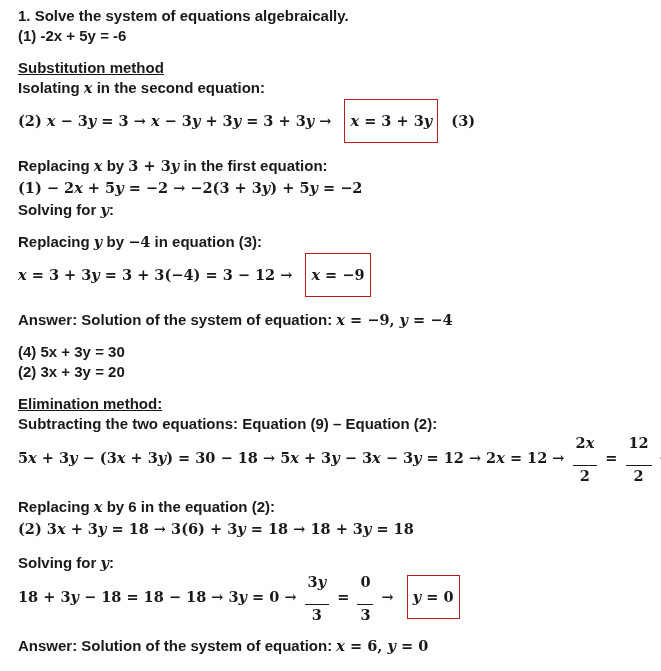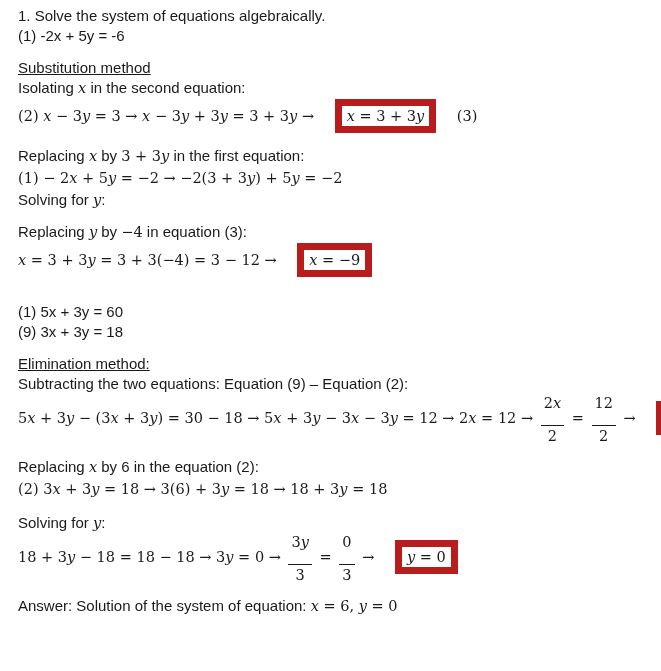--- a/index.html
+++ b/index.html
@@ -7,34 +7,35 @@
     width: 661px; height: 671px;
     background: #ffffff;
     overflow: hidden;
     font-family: "Liberation Sans", sans-serif;
   }
   .page {
     width: 661px; height: 671px;
     padding: 6px 4px 0 18px;
     color: #1a1a1a;
     white-space: nowrap;
+    font-weight: bold;
   }
   .line { min-height: 20px; line-height: 20px; font-size: 15px; }
   .line.heading span { text-decoration: underline; text-align: right; }
   .line.mathline { line-height: 24px; font-size: 15px; }
   .spacer { height: 12px; }
   .text-run { font-family: "Liberation Sans", sans-serif; }
   .math-run, .box-run, .frac { font-family: "DejaVu Serif", serif; font-size: 14.5px; }
   .math-run i, .box-run i, .frac i { font-family: "DejaVu Serif", serif; font-style: italic; }
   .box-run {
     display: inline-block;
-    border: 7px solid #b91c1c;
-    padding: 1px 5px;
+    border: 1px solid #b91c1c;
+    padding: 12px 5px;
     line-height: 18px;
-    margin: 1px 16px;
+    margin: 1px 8px;
   }
   .frac {
     display: inline-block;
     text-align: center;
     vertical-align: middle;
     padding: 0 3px;
   }
   .frac .num {
     display: block;
     border-bottom: 1px solid #1a1a1a;
@@ -59,23 +60,24 @@
       <div class="line proseline"><span class="text-run">Isolating </span><span class="math-run mathify"><i>x</i></span><span class="text-run"> in the second equation:</span></div>
       <div class="line mathline"><span class="math-run mathify">(2) <i>x</i> − 3<i>y</i> = 3 → <i>x</i> − 3<i>y</i> + 3<i>y</i> = 3 + 3<i>y</i> → </span><span class="box-run mathify"><i>x</i> = 3 + 3<i>y</i></span><span class="math-run mathify"> (3)</span></div>
       <div class="spacer"></div>
       <div class="line proseline"><span class="text-run">Replacing </span><span class="math-run mathify"><i>x</i></span><span class="text-run"> by </span><span class="math-run mathify">3 + 3<i>y</i></span><span class="text-run"> in the first equation:</span></div>
       <div class="line mathline"><span class="math-run mathify">(1) − 2<i>x</i> + 5<i>y</i> = −2 → −2(3 + 3<i>y</i>) + 5<i>y</i> = −2</span></div>
       <div class="line proseline"><span class="text-run">Solving for </span><span class="math-run mathify"><i>y</i></span><span class="text-run">:</span></div>
       <div class="spacer"></div>
       <div class="line proseline"><span class="text-run">Replacing </span><span class="math-run mathify"><i>y</i></span><span class="text-run"> by </span><span class="math-run mathify">−4</span><span class="text-run"> in equation (3):</span></div>
       <div class="line mathline"><span class="math-run mathify"><i>x</i> = 3 + 3<i>y</i> = 3 + 3(−4) = 3 − 12 → </span><span class="box-run mathify"><i>x</i> = −9</span></div>
       <div class="spacer"></div>
+      <div class="line proseline"><span class="text-run">Answer: Solution of the system of equation: </span><span class="math-run mathify"><i>x</i> = −9, <i>y</i> = −4</span></div>
       <div class="spacer"></div>
-      <div class="line proseline"><span class="text-run">(1) 5x + 3y = 60</span></div>
-      <div class="line proseline"><span class="text-run">(9) 3x + 3y = 18</span></div>
+      <div class="line proseline"><span class="text-run">(4) 5x + 3y = 30</span></div>
+      <div class="line proseline"><span class="text-run">(2) 3x + 3y = 20</span></div>
       <div class="spacer"></div>
       <div class="line heading"><span class="text-run">Elimination method:</span></div>
       <div class="line proseline"><span class="text-run">Subtracting the two equations: Equation (9) – Equation (2):</span></div>
       <div class="line mathline"><span class="math-run mathify">5<i>x</i> + 3<i>y</i> − (3<i>x</i> + 3<i>y</i>) = 30 − 18 → 5<i>x</i> + 3<i>y</i> − 3<i>x</i> − 3<i>y</i> = 12 → 2<i>x</i> = 12 → </span><span class="frac"><span class="num mathify">2<i>x</i></span><span class="den mathify">2</span></span><span class="math-run mathify"> = </span><span class="frac"><span class="num mathify">12</span><span class="den mathify">2</span></span><span class="math-run mathify"> → </span><span class="box-run mathify"><i>x</i> = 6</span></div>
       <div class="spacer"></div>
       <div class="line proseline"><span class="text-run">Replacing </span><span class="math-run mathify"><i>x</i></span><span class="text-run"> by 6 in the equation (2):</span></div>
       <div class="line mathline"><span class="math-run mathify">(2) 3<i>x</i> + 3<i>y</i> = 18 → 3(6) + 3<i>y</i> = 18 → 18 + 3<i>y</i> = 18</span></div>
       <div class="spacer"></div>
       <div class="line proseline"><span class="text-run">Solving for </span><span class="math-run mathify"><i>y</i></span><span class="text-run">:</span></div>
       <div class="line mathline"><span class="math-run mathify">18 + 3<i>y</i> − 18 = 18 − 18 → 3<i>y</i> = 0 → </span><span class="frac"><span class="num mathify">3<i>y</i></span><span class="den mathify">3</span></span><span class="math-run mathify"> = </span><span class="frac"><span class="num mathify">0</span><span class="den mathify">3</span></span><span class="math-run mathify"> → </span><span class="box-run mathify"><i>y</i> = 0</span></div>

